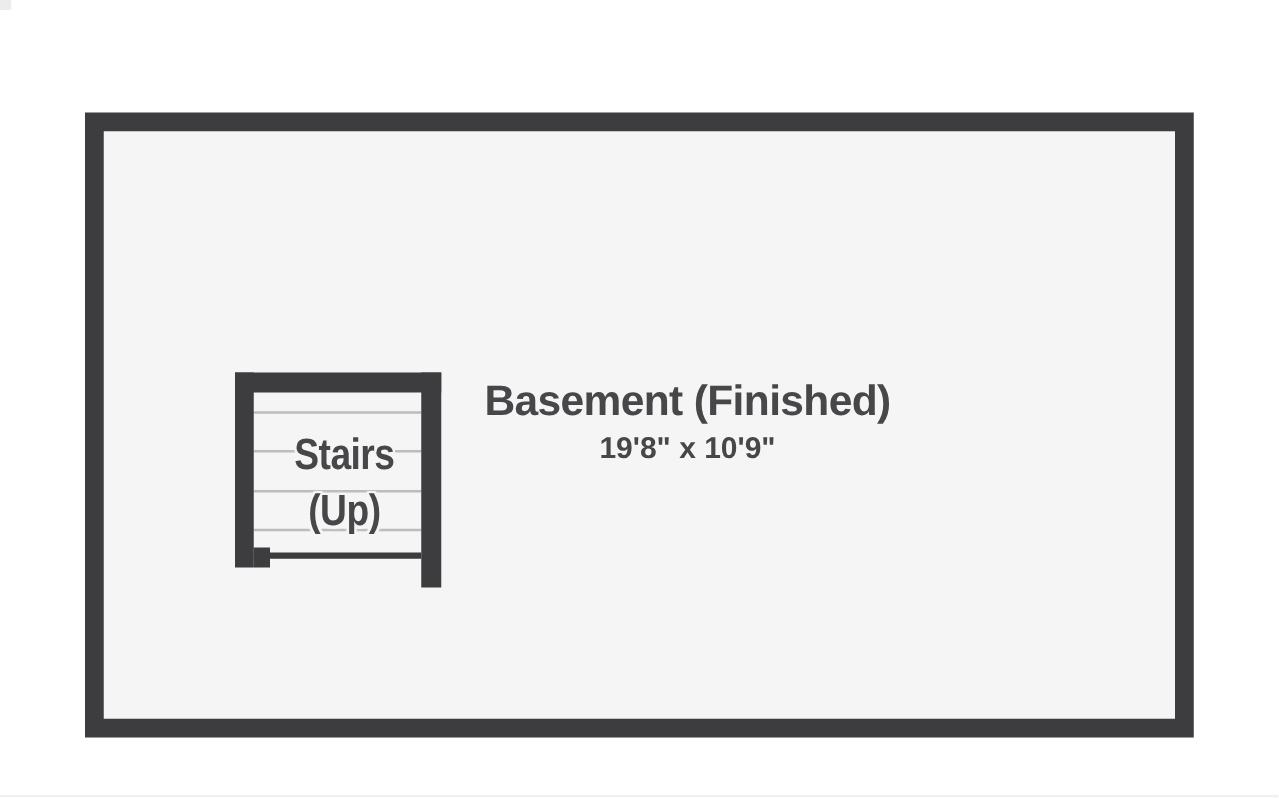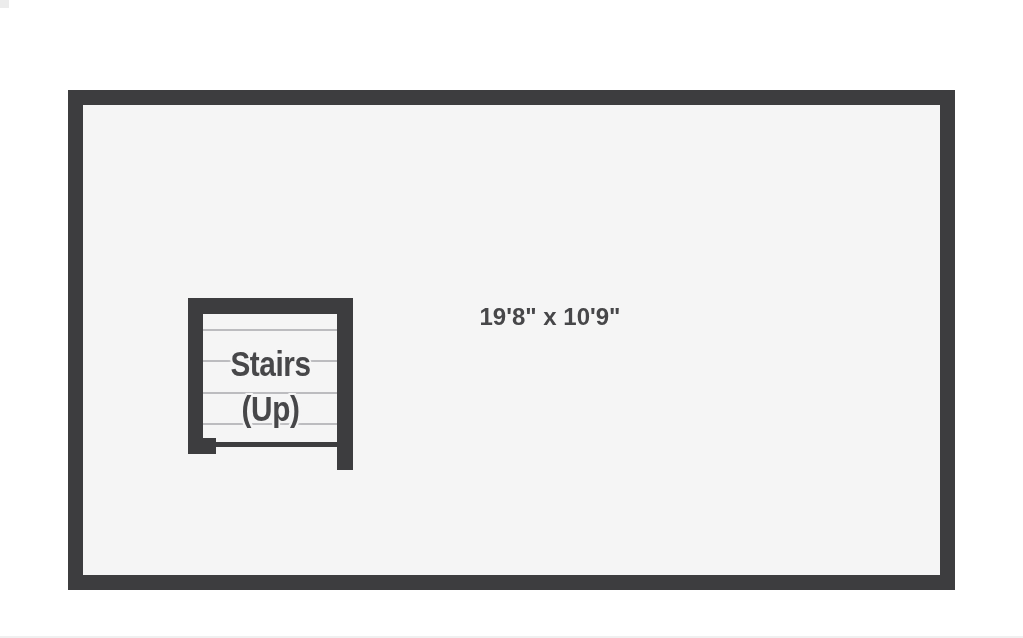--- a/index.html
+++ b/index.html
@@ -35,21 +35,21 @@
     width: 887px; height: 500px;
     box-sizing: border-box;
     border: 15px solid var(--color-wall, #3d3d3f);
     background: var(--color-floor, #f5f5f5);
   }
 
   
   .stairs {
     position: absolute;
     left: 188px; top: 298px;
-    width: 165px; height: 172px;
+    width: 165px; height: 172px; padding-left: 10px;
   }
   .wall { position: absolute; background: var(--color-wall, #3d3d3f); }
   .wall-top   { left: 0;     top: 0;     width: 165px; height: 16px; }
   .wall-left  { left: 0;     top: 0;     width: 15px;  height: 156px; }
   .wall-right { left: 149px; top: 0;     width: 16px;  height: 172px; }
   .wall-foot  { left: 15px;  top: 140px; width: 13px;  height: 16px; }
   .stairs-bottom-edge {
     position: absolute;
     left: 15px; top: 144px;
     width: 134px; height: 5px;
@@ -131,18 +131,19 @@
     <div class="wall wall-right"></div>
     <div class="wall wall-foot"></div>
     <div class="stairs-bottom-edge"></div>
     <div class="stairs-label">
       <span class="line halo">Stairs</span>
       <span class="line halo">(Up)</span>
     </div>
   </div>
 
   <div class="room-label">
+    <div class="room-name halo">Basement (Finished)</div>
     <div class="room-dims halo">19'8" x 10'9"</div>
   </div>
 
   <div class="bottom-artifact"></div>
 
 </div>
 
 </body></html>

